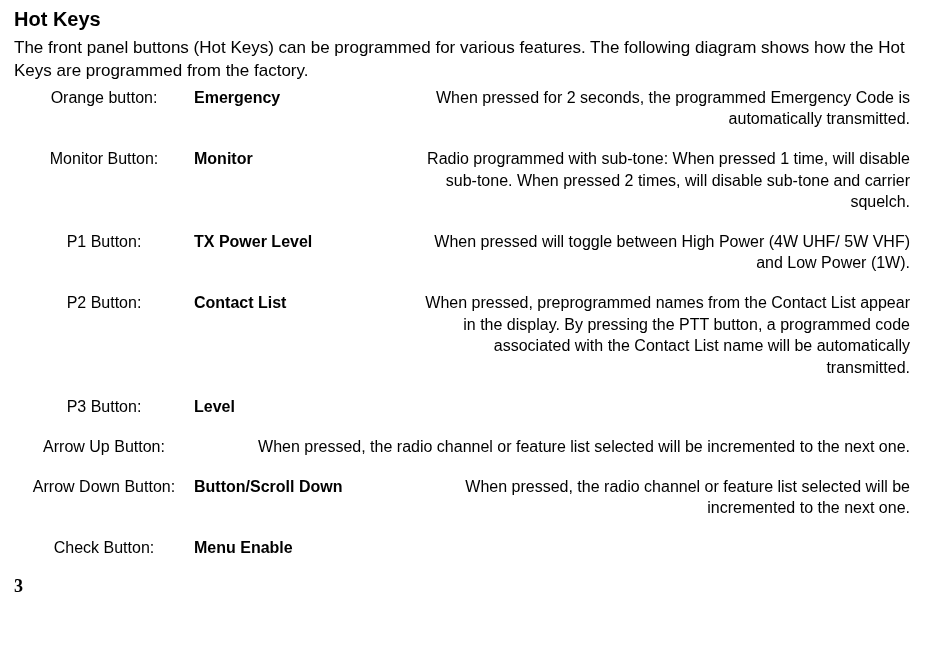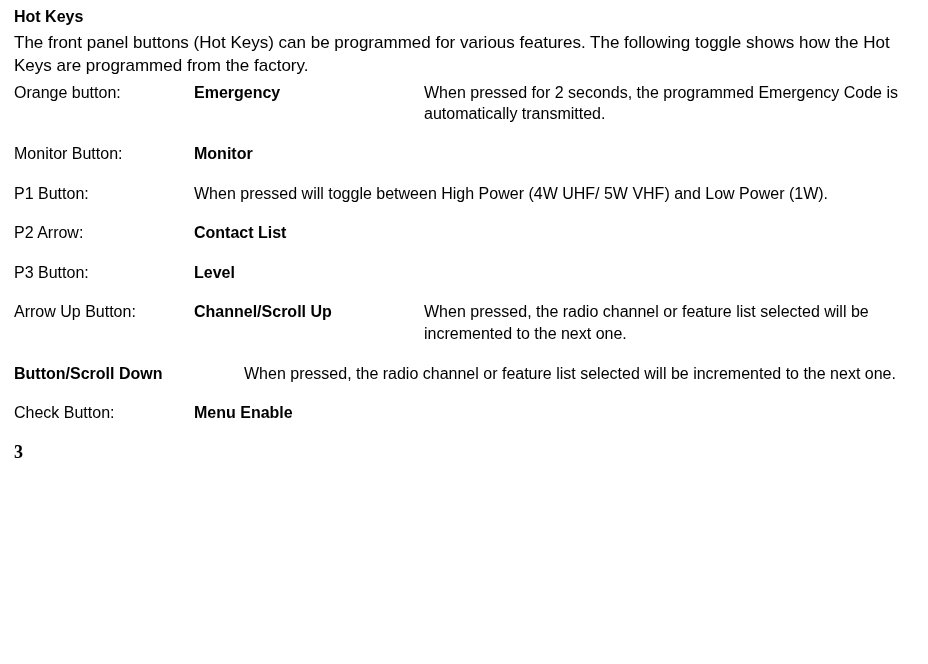--- a/index.html
+++ b/index.html
@@ -6,97 +6,102 @@
       font-family: Arial, Helvetica, sans-serif;
       font-size: 16px;
       color: #000;
       background: #fff;
       margin: 0;
       padding: 8px 14px;
       width: 928px;
       box-sizing: border-box;
     }
     h2.title {
-      font-size: 16px;
+      font-size: 20px;
       font-weight: bold;
       margin: 0 0 6px 0;
     }
     p.intro {
       font-size: 17px;
       margin: 0 0 4px 0;
       line-height: 1.35;
     }
     .row {
       display: flex;
       margin-bottom: 18px;
       font-size: 16px;
       line-height: 1.35;
     }
     .row:last-of-type {
       margin-bottom: 12px;
     }
     .col-button {
       width: 180px;
       flex: 0 0 180px;
+      text-align: center;
     }
     .col-feature {
       width: 230px;
       flex: 0 0 230px;
       font-weight: bold;
     }
     .col-desc {
       flex: 1;
       padding-right: 4px;
+      text-align: right;
     }
     .page-num {
       font-family: "Times New Roman", Times, serif;
       font-weight: bold;
       font-size: 18px;
       margin-top: 4px;
     }
   </style>
 </head>
 <body>
 
 <h2 class="title">Hot Keys</h2>
-<p class="intro">The front panel buttons (Hot Keys) can be programmed for various features.  The following toggle shows how the Hot Keys are programmed from the factory.</p>
+<p class="intro">The front panel buttons (Hot Keys) can be programmed for various features.  The following diagram shows how the Hot Keys are programmed from the factory.</p>
 
 <div class="row">
   <div class="col-button">Orange button:</div>
   <div class="col-feature">Emergency</div>
   <div class="col-desc">When pressed for 2 seconds, the programmed Emergency Code is  automatically transmitted.</div>
 </div>
 
 <div class="row">
   <div class="col-button">Monitor Button:</div>
   <div class="col-feature">Monitor</div>
+  <div class="col-desc">Radio programmed with sub-tone: When pressed 1 time, will disable sub-tone.  When pressed 2 times, will disable sub-tone and carrier   squelch.</div>
 </div>
 
 <div class="row">
   <div class="col-button">P1 Button:</div>
+  <div class="col-feature">TX Power Level</div>
   <div class="col-desc">When pressed will toggle between High Power (4W UHF/ 5W VHF) and Low Power (1W).</div>
 </div>
 
 <div class="row">
-  <div class="col-button">P2 Arrow:</div>
+  <div class="col-button">P2 Button:</div>
   <div class="col-feature">Contact List</div>
+  <div class="col-desc">When pressed, preprogrammed names from the Contact List appear in the display.  By pressing the PTT button, a programmed code associated with the Contact List name will be automatically transmitted.</div>
 </div>
 
 <div class="row">
   <div class="col-button">P3 Button:</div>
   <div class="col-feature">Level</div>
 </div>
 
 <div class="row">
   <div class="col-button">Arrow Up Button:</div>
-  <div class="col-feature">Channel/Scroll Up</div>
   <div class="col-desc">When pressed, the radio channel or feature list selected will be incremented to the next one.</div>
 </div>
 
 <div class="row">
+  <div class="col-button">Arrow Down Button:</div>
   <div class="col-feature">Button/Scroll Down</div>
   <div class="col-desc">When pressed, the radio channel or feature list selected will be incremented to the next one.</div>
 </div>
 
 <div class="row">
   <div class="col-button">Check Button:</div>
   <div class="col-feature">Menu Enable</div>
 </div>
 
 <div class="page-num">3</div>

